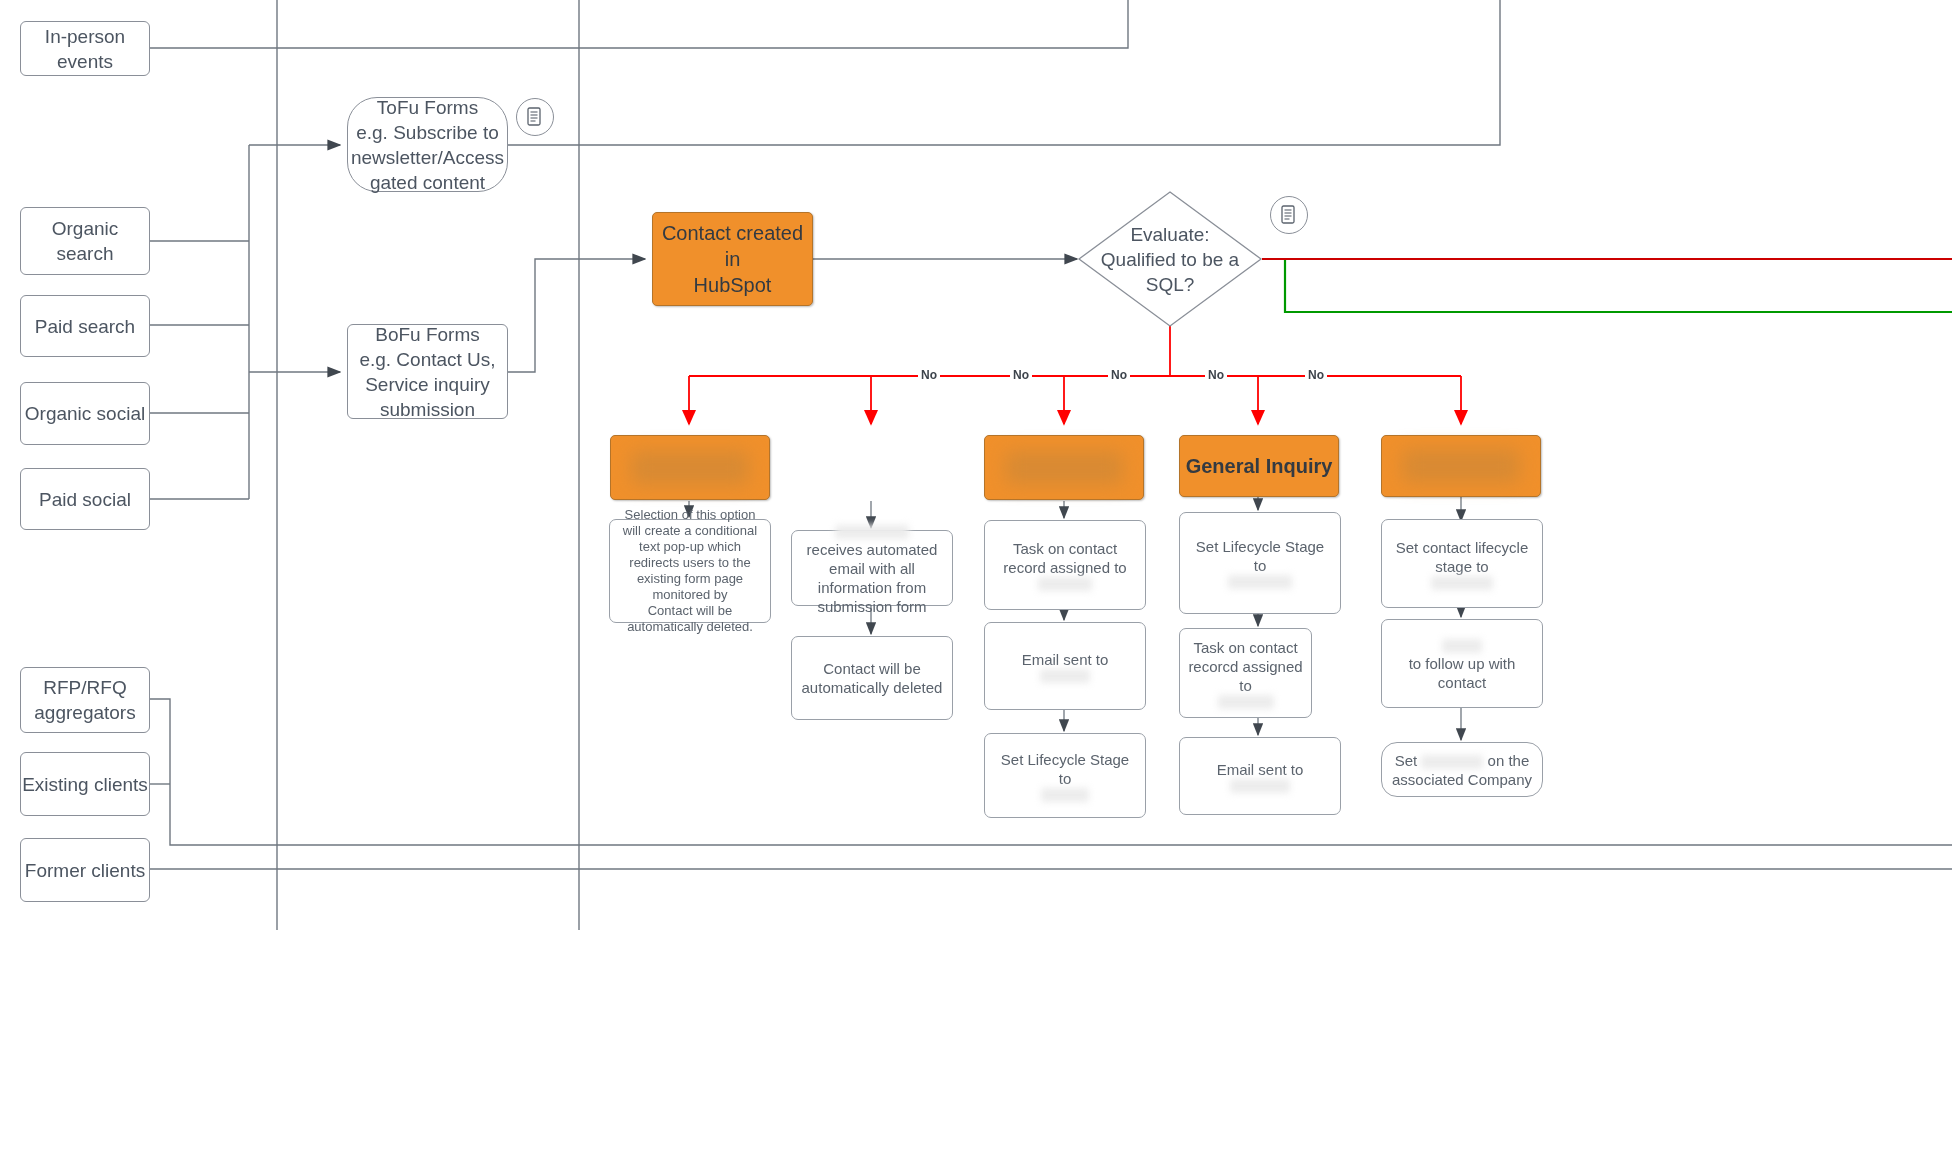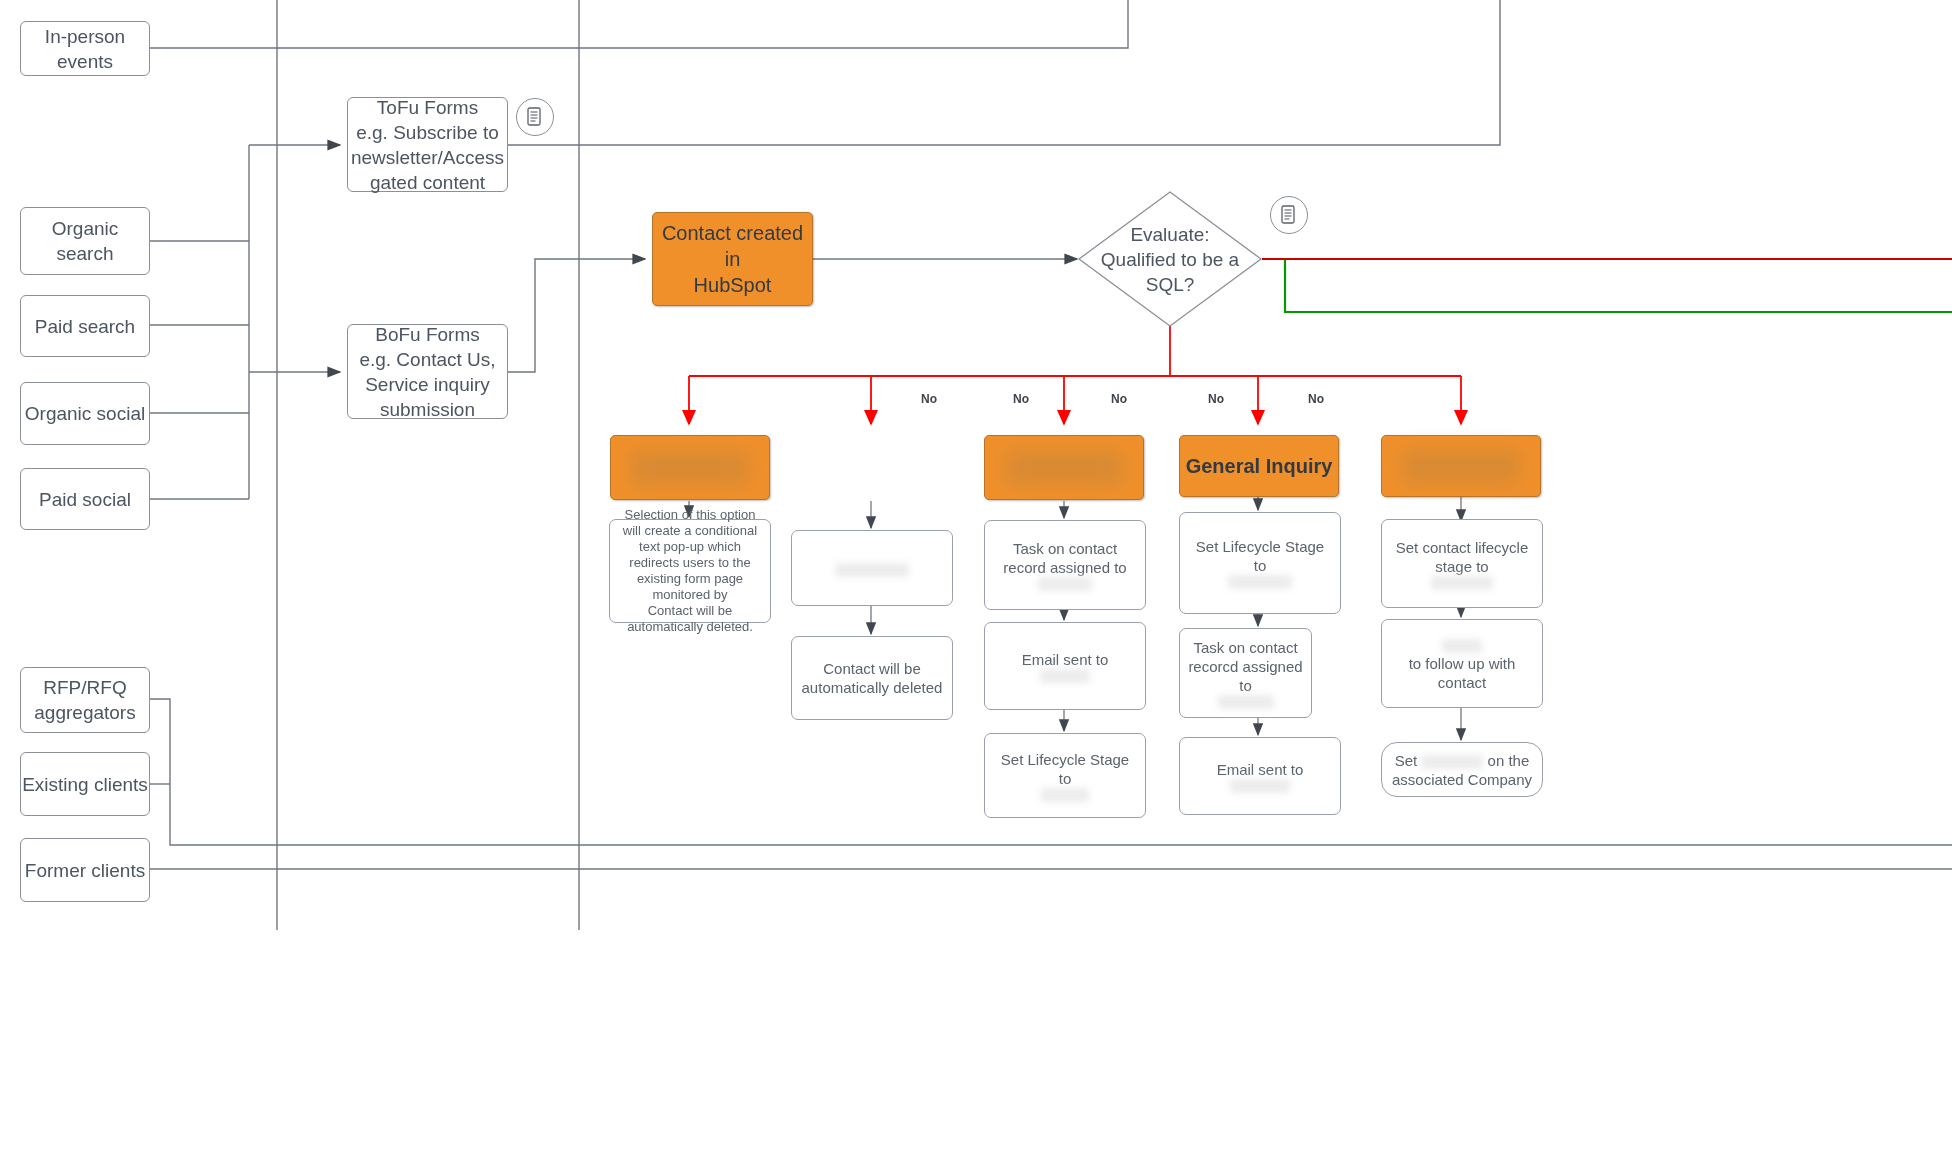--- a/index.html
+++ b/index.html
@@ -36,21 +36,21 @@
   .diamond .dlabel{position:absolute;left:0;top:0;width:100%;height:100%;
         display:flex;align-items:center;justify-content:center;text-align:center;
         font-size:19px;line-height:25px;color:#4c5561;}
 
   
   .docicon{position:absolute;width:36px;height:36px;border:1.5px solid #8a8f98;
            border-radius:50%;background:#fff;display:flex;align-items:center;
            justify-content:center;}
 
   .edgelabel{position:absolute;font-size:12px;font-weight:bold;color:#3d444c;
-             background:#fff;padding:0 3px;margin-top:24px;}
+             background:#fff;padding:0 3px;}
 </style>
 </head>
 <body>
 
 <div id="canvas">
 
   <svg class="layer">
     <defs>
       <marker id="ar" markerWidth="10" markerHeight="8" refX="9" refY="4" orient="auto">
         <path d="M0,0 L10,4 L0,8 z" fill="#40474f"></path>
@@ -149,21 +149,21 @@
   </div>
 
   <div class="node src" style="left:20px;top:752px;width:130px;height:64px;">
     <span style="white-space:pre-line;">Existing clients</span>
   </div>
 
   <div class="node src" style="left:20px;top:838px;width:130px;height:64px;">
     <span style="white-space:pre-line;">Former clients</span>
   </div>
 
-  <div class="node src" style="left:347px;top:97px;width:161px;height:95px;">
+  <div class="node src" style="left:347px;top:97px;width:161px;height:95px;border-radius:30px;">
     <span style="white-space:pre-line;">ToFu Forms
 e.g. Subscribe to
 newsletter/Access
 gated content</span>
   </div>
 
   <div class="docicon" style="left:516px;top:98px;">
     <svg width="18" height="20" viewBox="0 0 18 20">
       <rect x="2" y="1" width="12" height="17" rx="1.5" fill="#fff" stroke="#5b636d" stroke-width="1.3"></rect>
       <line x1="4.5" y1="5" x2="11.5" y2="5" stroke="#5b636d" stroke-width="1.1"></line>
@@ -208,20 +208,21 @@
     <span class="redact" style="width:118px;height:34px;"></span>
   </div>
   <div class="node note small" style="left:609px;top:519px;width:162px;height:104px;flex-direction:column;">
     <span>Selection of this option will create a conditional text pop-up which redirects users to the existing form page monitored by</span>
     <span class="redact" style="width:62px;height:13px;"></span>
     <span>Contact will be automatically deleted.</span>
   </div>
 
   <div class="node note" style="left:791px;top:530px;width:162px;height:76px;flex-direction:column;">
     <span><span class="redact" style="width:74px;height:14px;"></span></span>
+    <span>receives automated email with all information from submission form</span>
   </div>
   <div class="node note" style="left:791px;top:636px;width:162px;height:84px;">
     <span>Contact will be automatically deleted</span>
   </div>
 
   <div class="node orange" style="left:984px;top:435px;width:160px;height:65px;">
     <span class="redact" style="width:118px;height:34px;"></span>
   </div>
   <div class="node note" style="left:984px;top:520px;width:162px;height:90px;flex-direction:column;">
     <span>Task on contact record assigned to</span>

